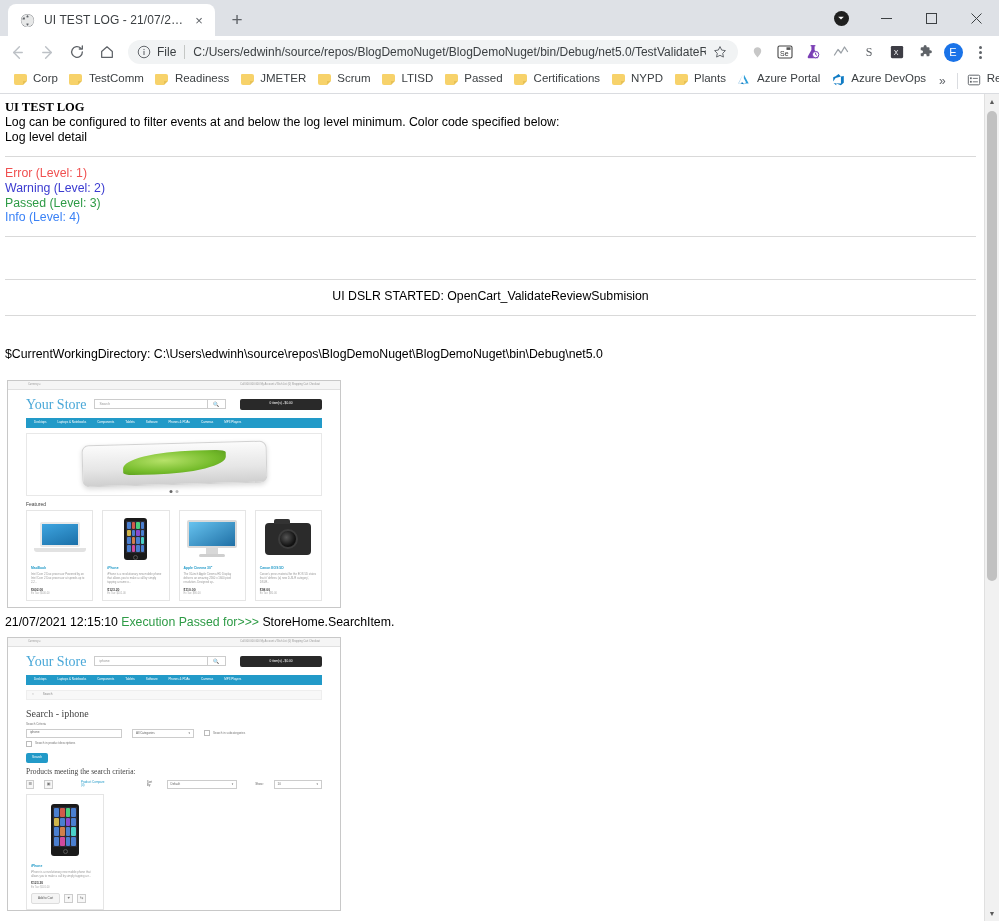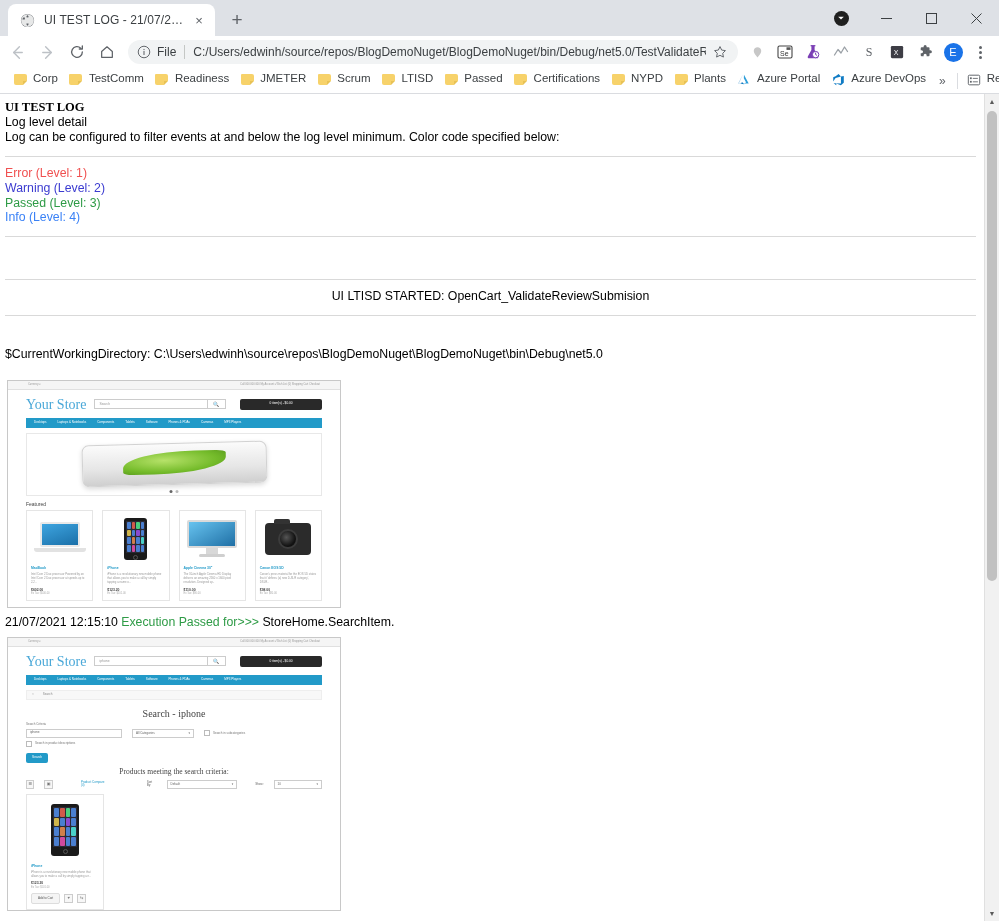--- a/index.html
+++ b/index.html
@@ -402,21 +402,20 @@
   .oc-sec-title {
     font-size: 5px;
     color: #444;
     margin: 5px 0 3px 0;
   }
   .oc-h1 {
     font-size: 10px;
     color: #444;
     font-family: "Liberation Serif", serif;
     margin: 8px 0 3px 0;
-    text-align: center;
   }
   .oc-label { font-size: 3px; color: #777; margin-bottom: 2px; }
   .oc-row { display: flex; align-items: center; gap: 10px; margin-bottom: 3px; }
   .oc-input {
     height: 9px;
     border: 1px solid #ccc;
     background: #fff;
     font-size: 3.2px;
     color: #666;
     display: flex; align-items: center;
@@ -802,37 +801,37 @@
           </svg>
       </span>
       <span>Reading list</span>
     </span>
   </div>
 
   <div class="viewport">
     <div class="page">
 
       <div class="log-title">UI TEST LOG</div>
+      <div class="log-line">Log can be configured to filter events at and below the log level minimum. Color code specified below:</div>
       <div class="log-line">Log level detail</div>
-      <div class="log-line">Log can be configured to filter events at and below the log level minimum. Color code specified below:</div>
 
       <div class="hr"></div>
 
       <div class="lvl-block">
         <span class="lvl" style="color:#f05050">Error (Level: 1)</span>
         <span class="lvl" style="color:#3b3bd0">Warning (Level: 2)</span>
         <span class="lvl" style="color:#2e9b46">Passed (Level: 3)</span>
         <span class="lvl" style="color:#3b82f6">Info (Level: 4)</span>
       </div>
 
       <div class="hr"></div>
       <div class="sp-md"></div>
       <div class="hr"></div>
 
-      <div class="centered">UI LTISD STARTED: OpenCart_ValidateReviewSubmision</div>
+      <div class="centered">UI DSLR STARTED: OpenCart_ValidateReviewSubmision</div>
 
       <div class="hr"></div>
       <div class="sp-md"></div>
 
       <div class="log-line">$CurrentWorkingDirectory: C:\Users\edwinh\source\repos\BlogDemoNuget\BlogDemoNuget\bin\Debug\net5.0</div>
 
       <div class="sp-sm"></div>
 
 
       <div class="shot">

